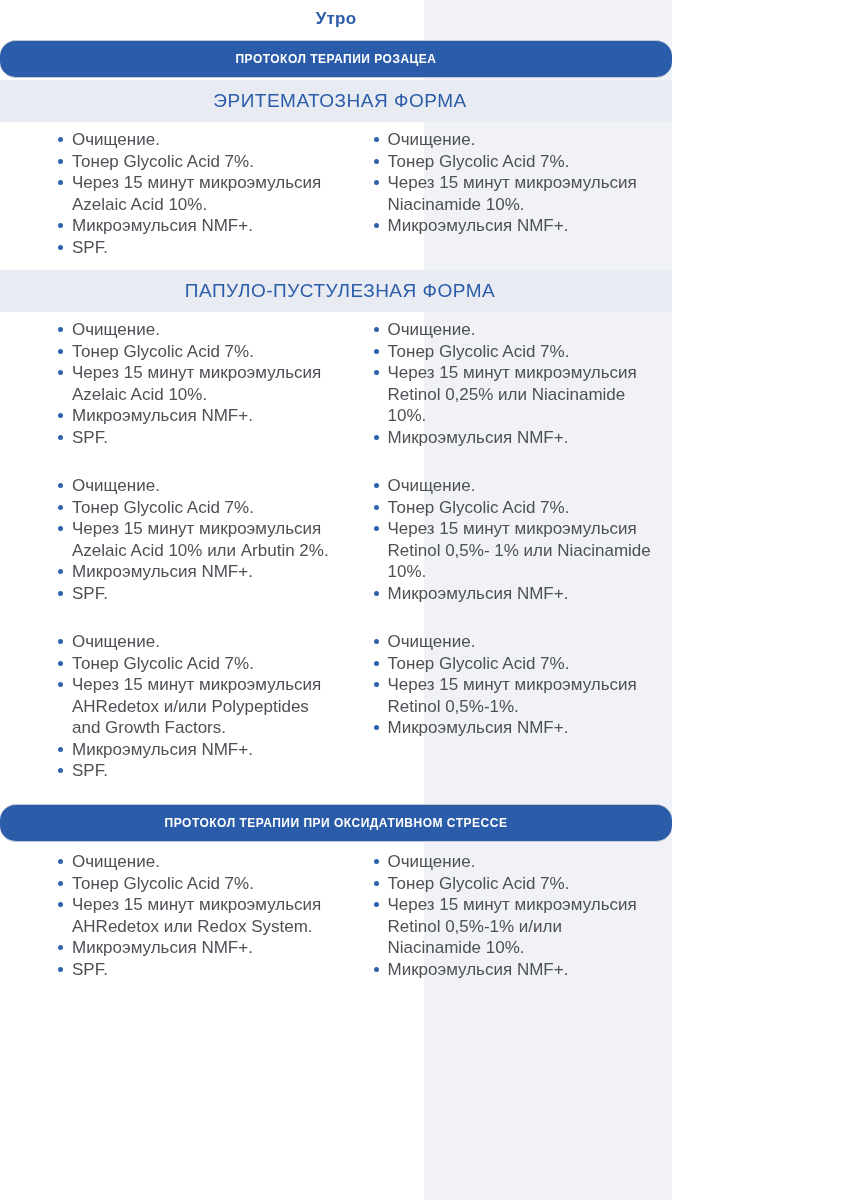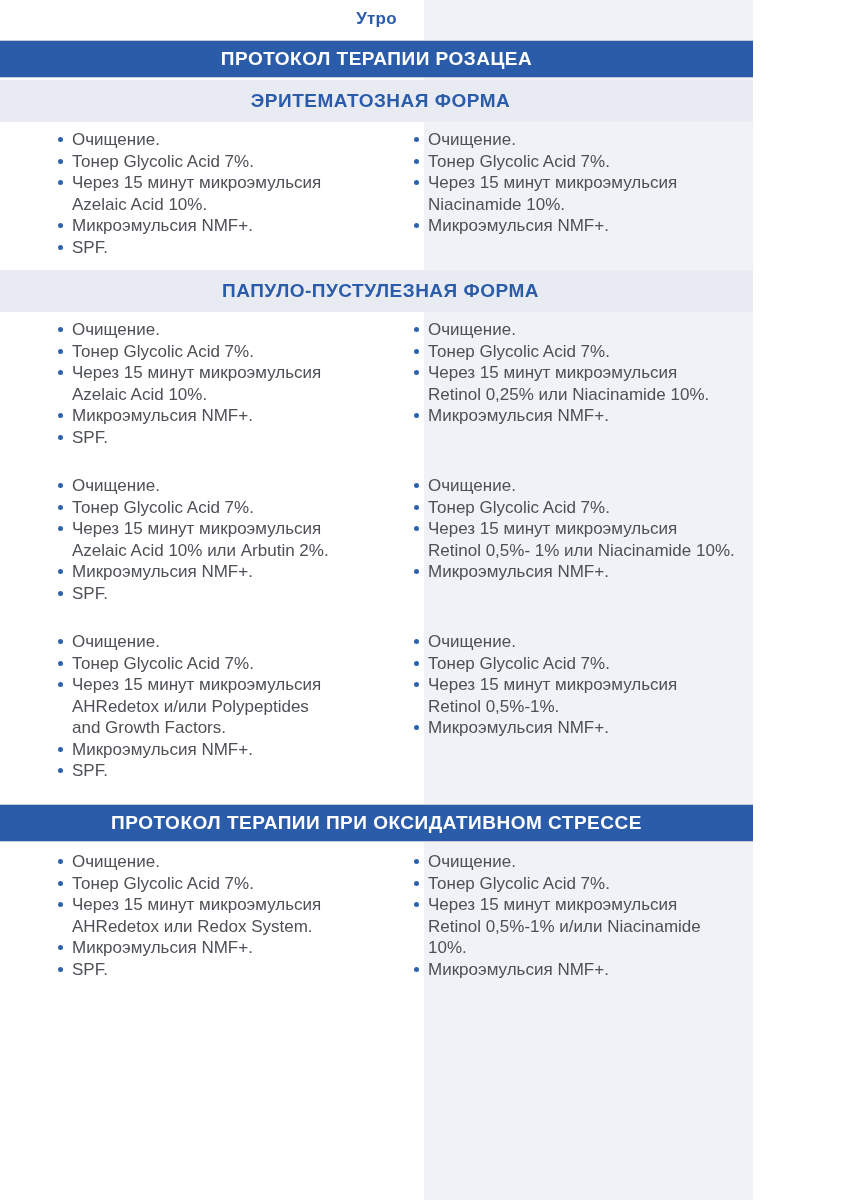--- a/index.html
+++ b/index.html
@@ -1,38 +1,39 @@
 <!DOCTYPE html>
 <html><head>
 <meta charset="utf-8">
 <style>
   html,body{margin:0;padding:0;}
   .page{
     position:relative;
-    width:753px;height:1200px;
+    width:672px;height:1200px;
     overflow:hidden;
     background:linear-gradient(90deg,#ffffff 0,#ffffff 424px,#f0f2f7 424px,#f0f2f7 100%);
     font-family:"Liberation Sans",sans-serif;
   }
   .col-header{display:flex;height:38px;}
   .col-h{
     flex:1;display:flex;align-items:center;justify-content:center;
     font-weight:bold;font-size:17px;color:#2b5caa;letter-spacing:.2px;
   }
   .banner{
     height:36px;margin:2px 0;
     background:#2b5ca9;
     border-top:1px solid #c5cbd6;border-bottom:1px solid #c5cbd6;
-    color:#ffffff;font-weight:bold;font-size:19px;letter-spacing:.5px;
+    color:#ffffff;font-weight:bold;font-size:12px;letter-spacing:.5px;
     display:flex;align-items:center;justify-content:center;
     text-transform:uppercase;
+    border-radius:16px;
   }
   .subband{
     height:42px;background:#e9ebf2;
-    color:#2b5caa;font-weight:bold;font-size:19px;letter-spacing:.5px;
+    color:#2b5caa;font-weight:normal;font-size:19px;letter-spacing:.5px;
     display:flex;align-items:center;justify-content:center;
     text-transform:uppercase;
     padding-left:8px;
   }
   .content{display:flex;min-height:156px;}
   .content.h148{min-height:148px;}
   .content.h178{min-height:178px;}
   ul.cell{
     flex:1;margin:0;list-style:none;box-sizing:border-box;
     padding:7px 16px 10px 72px;

